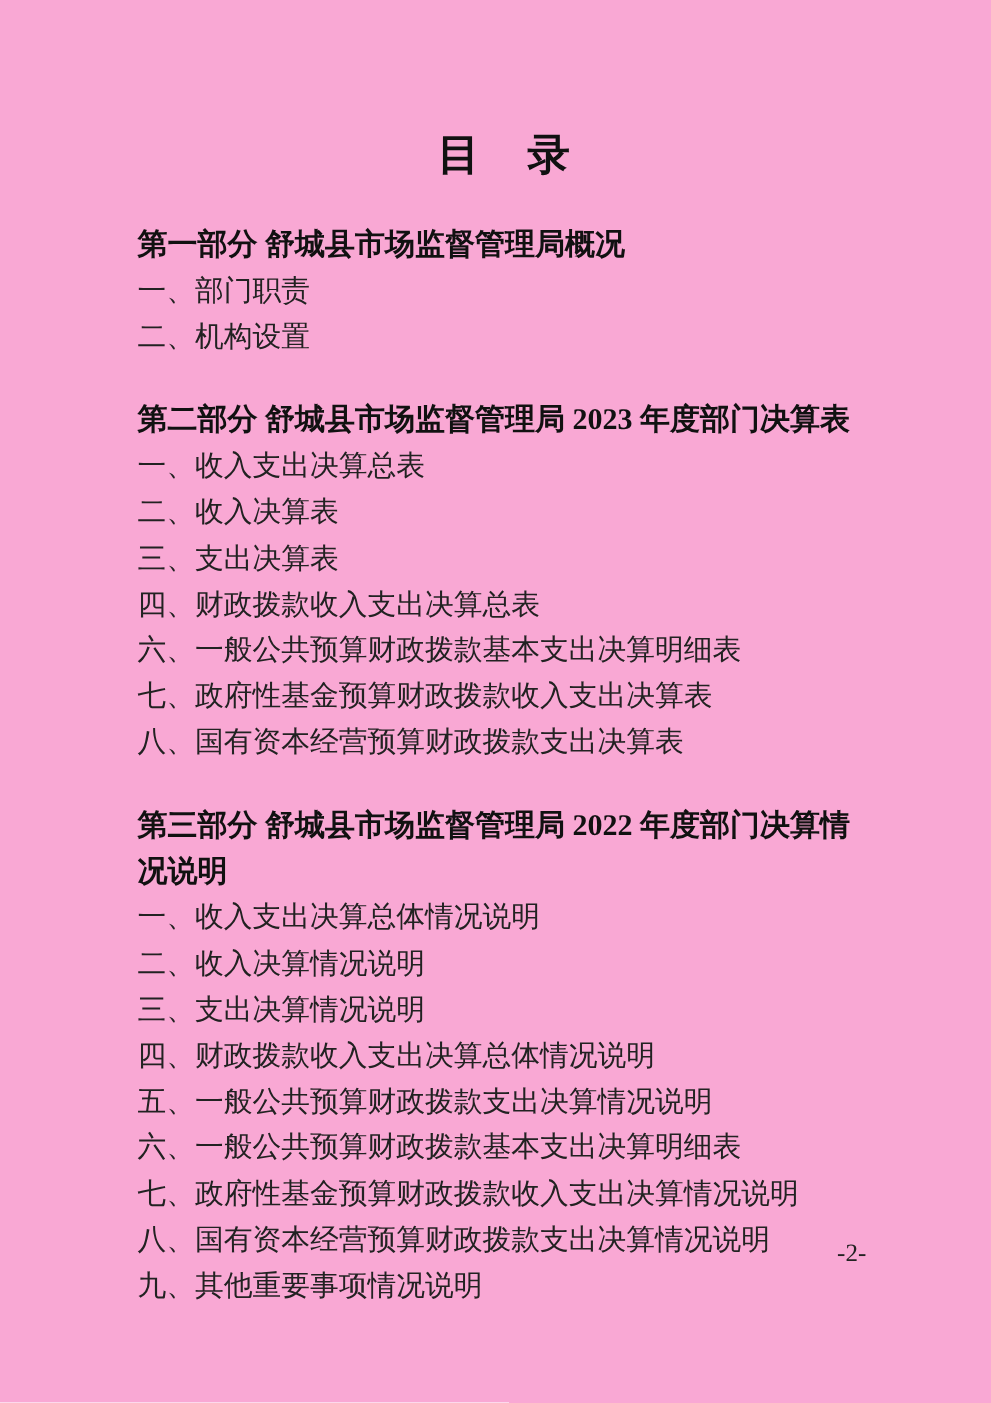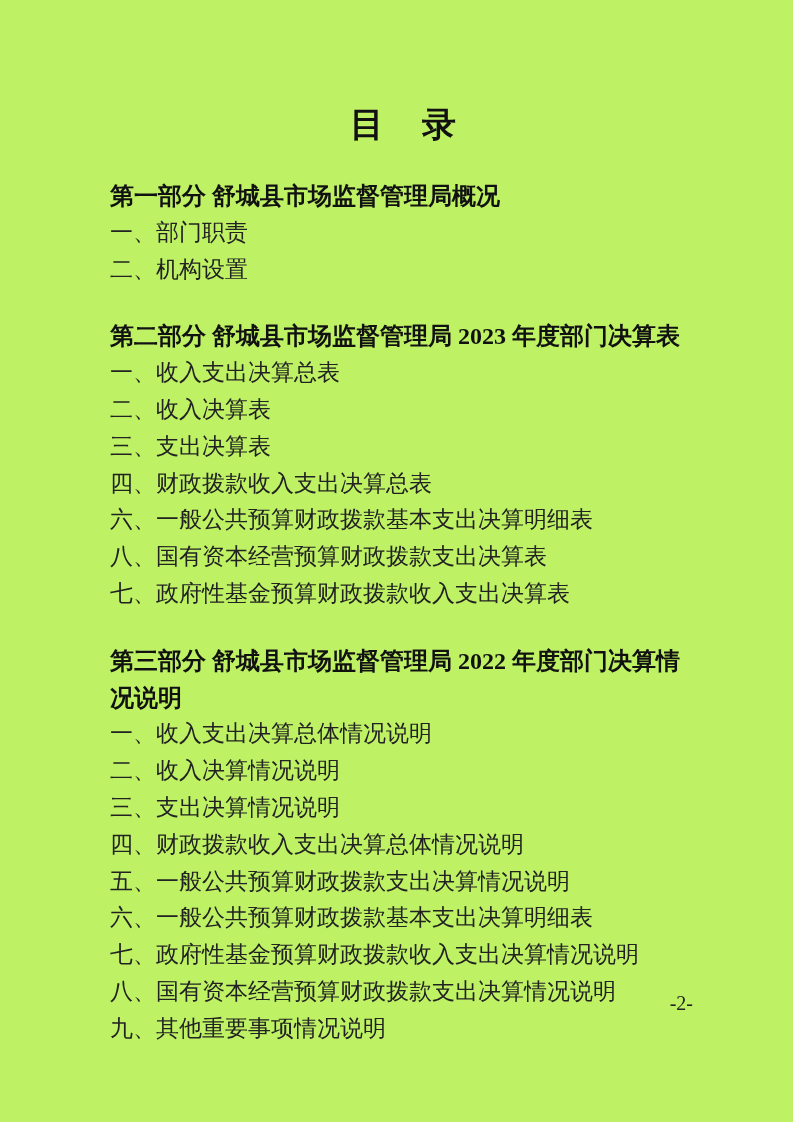--- a/index.html
+++ b/index.html
@@ -4,21 +4,21 @@
 <style>
   html, body {
     margin: 0;
     padding: 0;
     background: #ffffff;
   }
   .page {
     position: relative;
     width: 793px;
     height: 1122px;
-    background: #bef264;
+    background: #f9a8d4;
     overflow: hidden;
     font-family: "Liberation Serif", "DejaVu Serif", serif;
     color: #1a1a1a;
   }
   .content {
     position: absolute;
     left: 110px;
     top: 100px;
     width: 588px;
   }
@@ -70,22 +70,22 @@
     <div class="toc" id="toc">
         <div class="section-heading">第一部分 舒城县市场监督管理局概况</div>
         <div class="toc-item">一、部门职责</div>
         <div class="toc-item">二、机构设置</div>
         <div class="section-heading">第二部分 舒城县市场监督管理局 2023 年度部门决算表</div>
         <div class="toc-item">一、收入支出决算总表</div>
         <div class="toc-item">二、收入决算表</div>
         <div class="toc-item">三、支出决算表</div>
         <div class="toc-item">四、财政拨款收入支出决算总表</div>
         <div class="toc-item">六、一般公共预算财政拨款基本支出决算明细表</div>
+        <div class="toc-item">七、政府性基金预算财政拨款收入支出决算表</div>
         <div class="toc-item">八、国有资本经营预算财政拨款支出决算表</div>
-        <div class="toc-item">七、政府性基金预算财政拨款收入支出决算表</div>
         <div class="section-heading">第三部分 舒城县市场监督管理局 2022 年度部门决算情况说明</div>
         <div class="toc-item">一、收入支出决算总体情况说明</div>
         <div class="toc-item">二、收入决算情况说明</div>
         <div class="toc-item">三、支出决算情况说明</div>
         <div class="toc-item">四、财政拨款收入支出决算总体情况说明</div>
         <div class="toc-item">五、一般公共预算财政拨款支出决算情况说明</div>
         <div class="toc-item">六、一般公共预算财政拨款基本支出决算明细表</div>
         <div class="toc-item">七、政府性基金预算财政拨款收入支出决算情况说明</div>
         <div class="toc-item">八、国有资本经营预算财政拨款支出决算情况说明</div>
         <div class="toc-item">九、其他重要事项情况说明</div>

